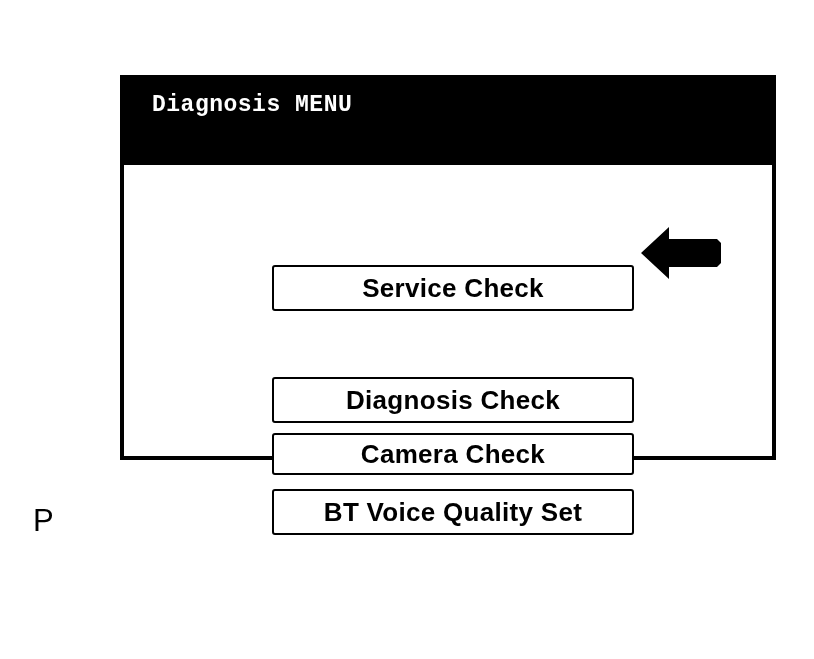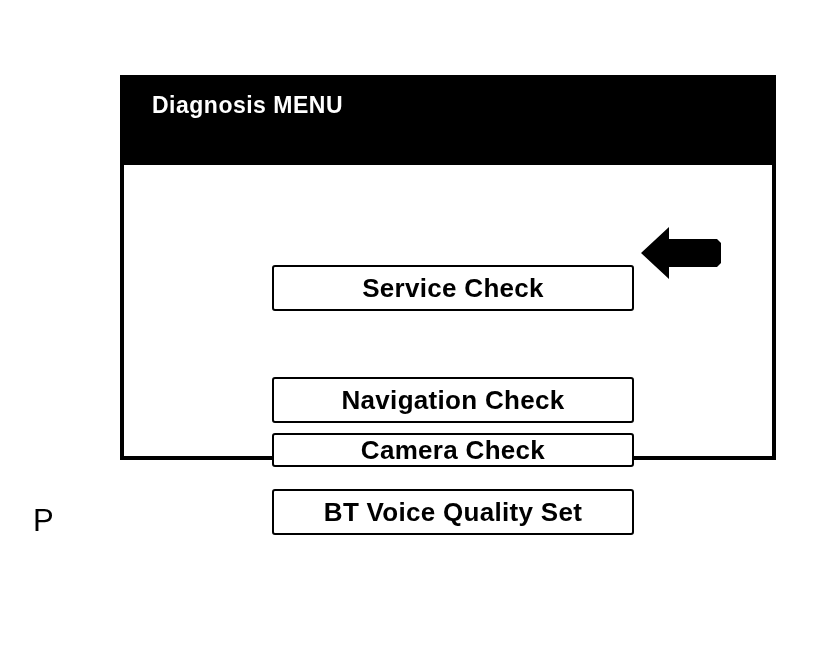--- a/index.html
+++ b/index.html
@@ -35,20 +35,21 @@
   }
   .screen-title {
     position: absolute;
     left: 32px;
     top: 17px;
     color: #ffffff;
     font-size: 23px;
     font-weight: bold;
     letter-spacing: 0.5px;
     white-space: nowrap;
+    font-family: Liberation Mono, monospace;
   }
   .screen-body {
     position: absolute;
     left: 0;
     top: 90px;
     width: 100%;
     height: 295px;
     box-sizing: border-box;
     background: #ffffff;
     border: 4px solid #000000;
@@ -72,21 +73,21 @@
     white-space: nowrap;
     cursor: pointer;
   }
   .menu-btn.selected {
     border-width: 4px;
     border-radius: 4px;
   }
   .btn-1 { top: 100px; height: 46px; }
   .btn-2 { top: 153px; height: 52px; }
   .btn-3 { top: 212px; height: 46px; }
-  .btn-4 { top: 268px; height: 34px; }
+  .btn-4 { top: 268px; height: 42px; }
   .btn-5 { top: 324px; height: 46px; }
   
   .pointer-arrow {
     position: absolute;
     left: 641px;
     top: 226px;
     width: 82px;
     height: 54px;
   }
   
@@ -117,21 +118,21 @@
 
     <div class="screen-header">
       <div class="screen-title">Diagnosis MENU</div>
     </div>
 
     <div class="screen-body">
 
       <div class="menu-btn btn-1">Service Check</div>
 
 
-      <div class="menu-btn btn-3">Navigation Check</div>
+      <div class="menu-btn btn-3">Diagnosis Check</div>
 
       <div class="menu-btn btn-4">Camera Check</div>
 
       <div class="menu-btn btn-5">BT Voice Quality Set</div>
 
     </div>
   </div>
 
   <svg class="pointer-arrow" viewBox="0 0 82 54" xmlns="http://www.w3.org/2000/svg">
     <polygon points="0,27 28,1 28,13 76,13 80,17 80,37 76,41 28,41 28,53" fill="#000000"></polygon>

